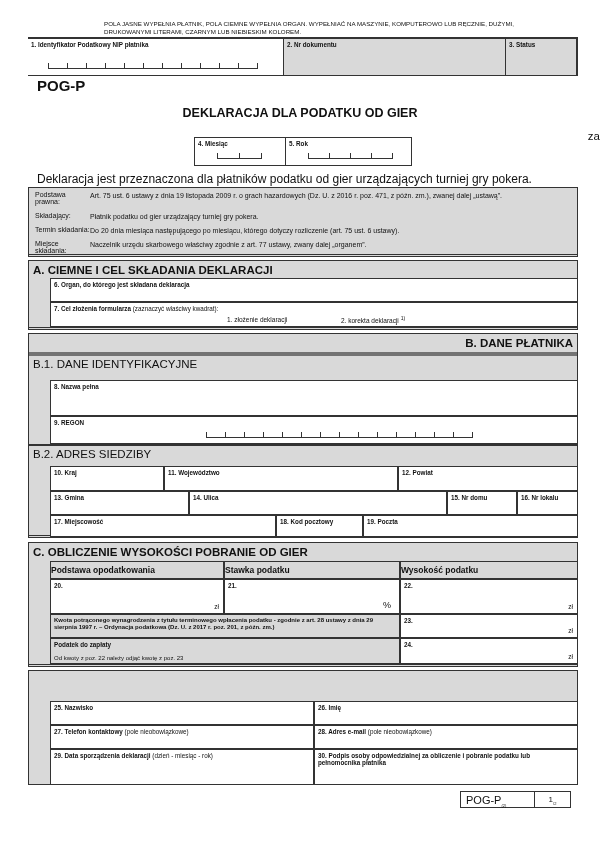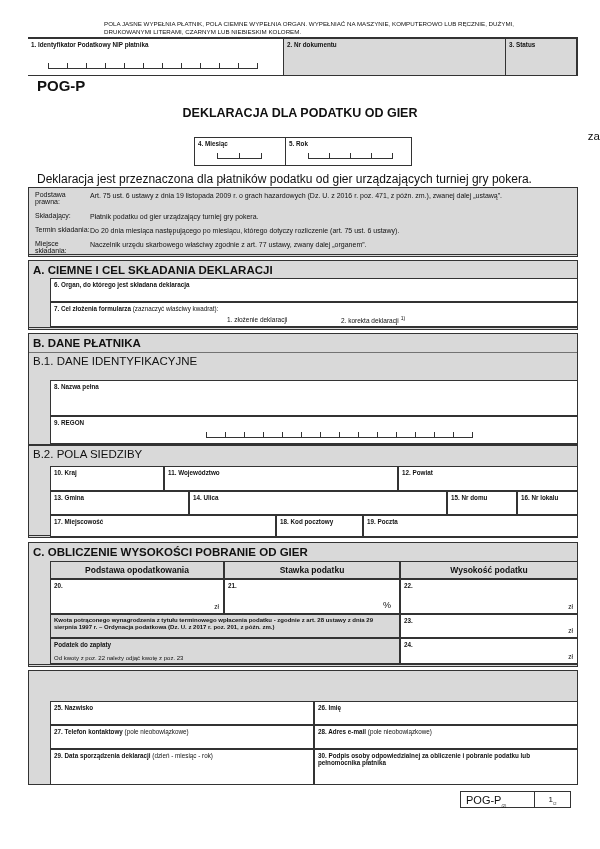--- a/index.html
+++ b/index.html
@@ -20,21 +20,21 @@
   .info { left: 28px; top: 187px; width: 550px; height: 70px; background: #d9d9d9; border: 1px solid #333; border-bottom: 3px double #333; font-size: 7px; }
   .info-row { position: absolute; left: 6px; display: flex; }
   .info-row .k { width: 55px; }
   .info-row .v { width: 480px; line-height: 9px; }
   .sec-title { font-size: 11.5px; font-weight: bold; padding: 3px 4px; }
   .sub-title { font-size: 11.5px; padding: 2px 4px; }
   .cell { position: absolute; background: #fff; border: 1px solid #333; }
   .cellg { position: absolute; background: #d9d9d9; border: 1px solid #333; }
   .zl { position: absolute; right: 4px; bottom: 3px; font-size: 6.5px; }
   .pct { position: absolute; right: 8px; bottom: 3px; font-size: 9px; }
-  .th { font-size: 8.5px; font-weight: bold; text-align: center; padding-top: 3px; }
+  .th { font-size: 8.5px; font-weight: bold; padding-top: 3px; }
   .footer-box { left: 460px; top: 791px; width: 111px; height: 17px; border: 1px solid #333; display: flex; }
   .footer-box .f1 { width: 74px; border-right: 1px solid #333; font-size: 11px; padding-left: 5px; line-height: 16px; }
   .footer-box .f1 sub, .footer-box .f2 sub { font-size: 4px; }
   .footer-box .f2 { flex: 1; font-size: 8px; text-align: center; line-height: 16px; }
 </style>
 </head>
 <body>
 
 <div class="abs notice">POLA JASNE WYPEŁNIA PŁATNIK, POLA CIEMNE WYPEŁNIA ORGAN. WYPEŁNIAĆ NA MASZYNIE, KOMPUTEROWO LUB RĘCZNIE, DUŻYMI, DRUKOWANYMI LITERAMI, CZARNYM LUB NIEBIESKIM KOLOREM.</div>
 <div class="abs hdr-line"></div>
@@ -110,21 +110,21 @@
 <div class="cell" style="left:50px;top:278px;width:528px;height:24px;">
   <div class="lbl">6. Organ, do którego jest składana deklaracja</div>
 </div>
 <div class="cell" style="left:50px;top:302px;width:528px;height:25px;">
   <div class="lbl"><span>7. Cel złożenia formularza</span><span class="norm"> (zaznaczyć właściwy kwadrat):</span></div>
   <div class="abs" style="left:176px;top:13px;font-size:6.5px;">1. złożenie deklaracji</div>
   <div class="abs" style="left:290px;top:12px;font-size:6.5px;"><span>2. korekta deklaracji</span> <sup style="font-size:5px">1)</sup></div>
 </div>
 
 <div class="abs gray" style="left:28px;top:333px;width:550px;height:205px;border:1px solid #333;border-bottom:3px double #333;">
-  <div class="sec-title" style="border-bottom:1px solid #737373;">B. DANE PŁATNIKA</div>
+  <div class="sec-title" style="border-bottom:4px solid #737373;text-align:right;">B. DANE PŁATNIKA</div>
   <div class="sub-title">B.1. DANE IDENTYFIKACYJNE</div>
 </div>
 <div class="cell" style="left:50px;top:380px;width:528px;height:36px;">
   <div class="lbl">8. Nazwa pełna</div>
 </div>
 <div class="cell" style="left:50px;top:416px;width:528px;height:28px;">
   <div class="lbl">9. REGON</div>
   <div class="digits" style="left:155px;top:15px;">
     <span style="width:19px"></span>
       <span style="width:19px"></span>
@@ -136,21 +136,21 @@
       <span style="width:19px"></span>
       <span style="width:19px"></span>
       <span style="width:19px"></span>
       <span style="width:19px"></span>
       <span style="width:19px"></span>
       <span style="width:19px"></span>
       <span style="width:19px"></span>
   </div>
 </div>
 <div class="abs gray" style="left:29px;top:444px;width:548px;height:22px;border-top:2px solid #333;">
-  <div class="sub-title">B.2. POLA SIEDZIBY</div>
+  <div class="sub-title">B.2. ADRES SIEDZIBY</div>
 </div>
 <div class="cell" style="left:50px;top:466px;width:114px;height:25px;">
     <div class="lbl">10. Kraj</div>
   </div>
 <div class="cell" style="left:164px;top:466px;width:234px;height:25px;">
     <div class="lbl">11. Województwo</div>
   </div>
 <div class="cell" style="left:398px;top:466px;width:180px;height:25px;">
     <div class="lbl">12. Powiat</div>
   </div>

